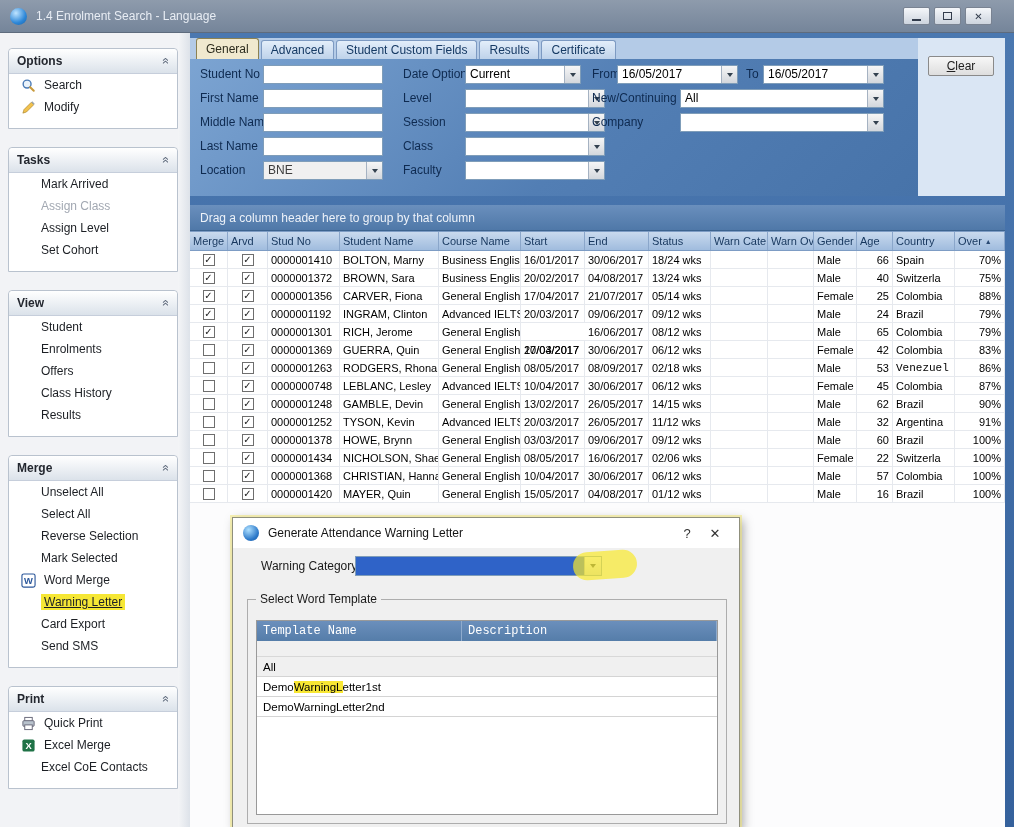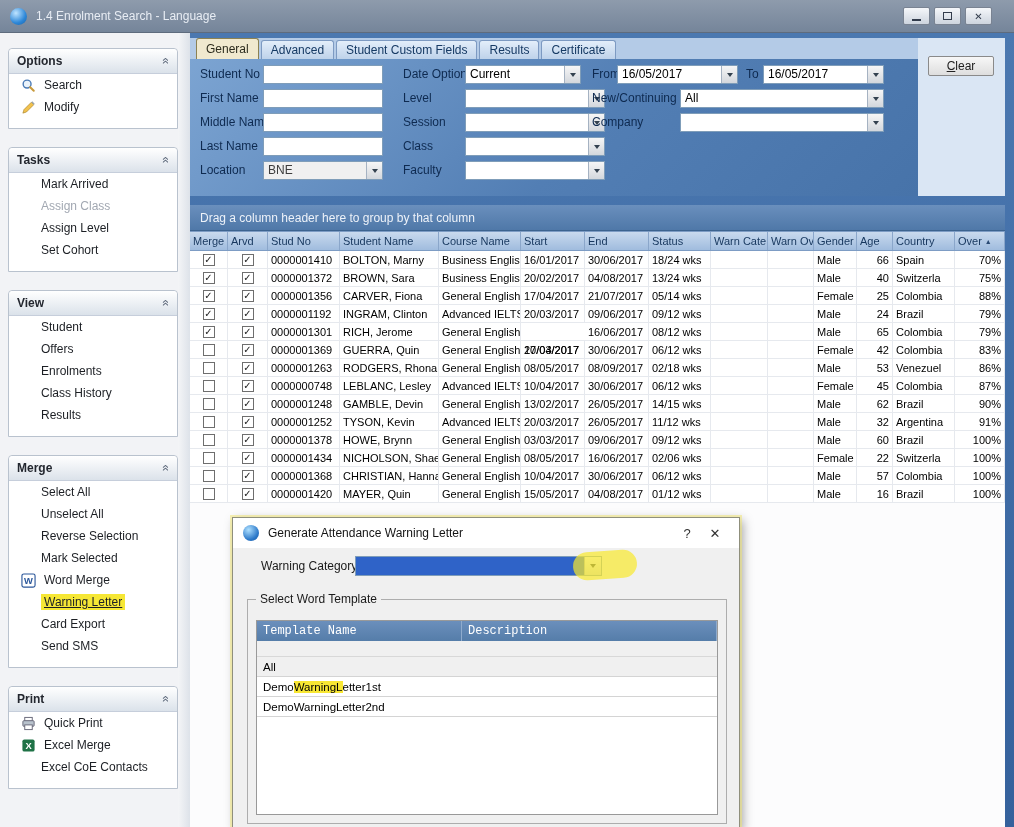--- a/index.html
+++ b/index.html
@@ -142,42 +142,42 @@
       </div>
       <div class="panel">
         <div class="panel-head">
           <span class="panel-title">View</span>
           <span class="chev">»</span>
         </div>
         <div class="sb-item noicon">
           <span class="sb-label">Student</span>
         </div>
         <div class="sb-item noicon">
+          <span class="sb-label">Enrolments</span>
+        </div>
+        <div class="sb-item noicon">
           <span class="sb-label">Offers</span>
-        </div>
-        <div class="sb-item noicon">
-          <span class="sb-label">Enrolments</span>
         </div>
         <div class="sb-item noicon">
           <span class="sb-label">Class History</span>
         </div>
         <div class="sb-item noicon">
           <span class="sb-label">Results</span>
         </div>
       </div>
       <div class="panel">
         <div class="panel-head">
           <span class="panel-title">Merge</span>
           <span class="chev">»</span>
         </div>
         <div class="sb-item noicon">
+          <span class="sb-label">Unselect All</span>
+        </div>
+        <div class="sb-item noicon">
           <span class="sb-label">Select All</span>
-        </div>
-        <div class="sb-item noicon">
-          <span class="sb-label">Unselect All</span>
         </div>
         <div class="sb-item noicon">
           <span class="sb-label">Reverse Selection</span>
         </div>
         <div class="sb-item noicon">
           <span class="sb-label">Mark Selected</span>
         </div>
         <div class="sb-item">
           <span class="sb-ico">
             <svg viewBox="0 0 16 16" width="15" height="15">
@@ -502,21 +502,21 @@
         <div class="gcell" style="width: 72px;">0000001263</div>
         <div class="gcell" style="width: 99px;">RODGERS, Rhona</div>
         <div class="gcell" style="width: 82px;">General English</div>
         <div class="gcell" style="width: 64px;">08/05/2017</div>
         <div class="gcell" style="width: 64px;">08/09/2017</div>
         <div class="gcell" style="width: 62px;">02/18 wks</div>
         <div class="gcell" style="width: 57px;"></div>
         <div class="gcell" style="width: 46px;"></div>
         <div class="gcell" style="width: 43px;">Male</div>
         <div class="gcell num" style="width: 36px;">53</div>
-        <div class="gcell" style="width: 62px;">Venezuel</div>
+        <div class="gcell" style="width: 62px; font-family: Liberation Mono, monospace;">Venezuel</div>
         <div class="gcell num" style="width: 50px;">86%</div>
       </div>
       <div class="grow">
         <div class="gcell cbcell" style="width: 38px;">
           <div class="cb"></div>
         </div>
         <div class="gcell cbcell" style="width: 40px;">
           <div class="cb checked">✓</div>
         </div>
         <div class="gcell" style="width: 72px;">0000000748</div>

